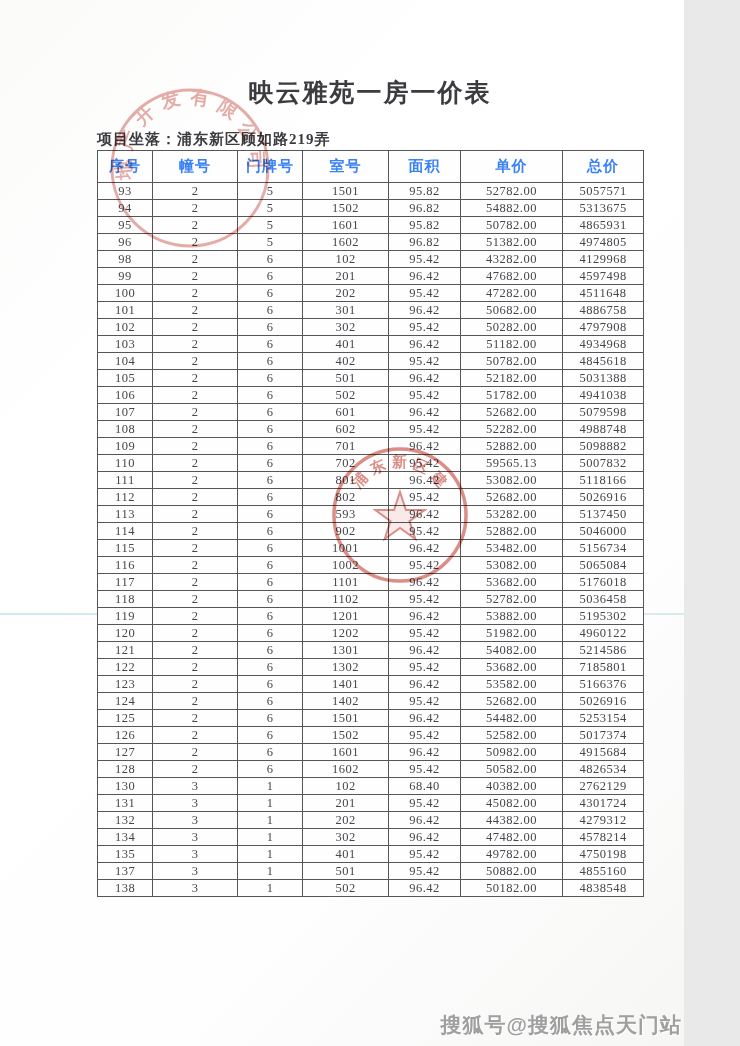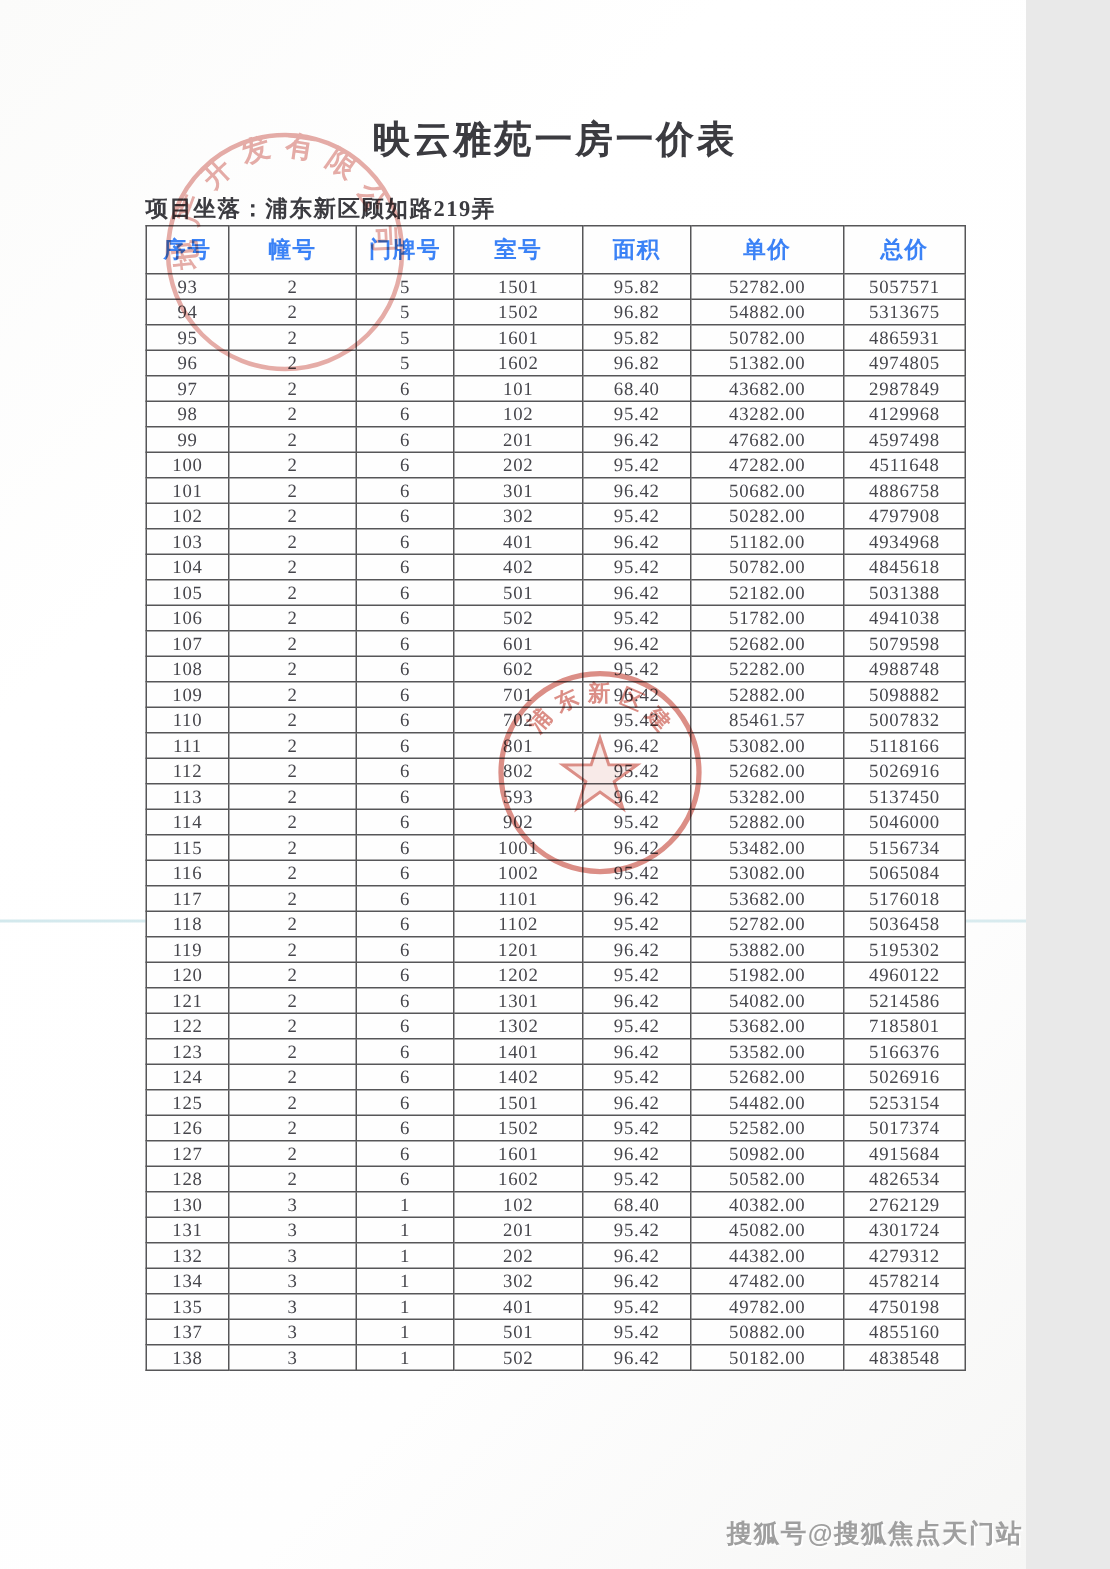--- a/index.html
+++ b/index.html
@@ -39,21 +39,21 @@
   }
   .divider-line{
     position:absolute;left:0;top:613px;width:740px;height:2px;
     z-index:1;
   }
   .stamp{position:absolute;mix-blend-mode:multiply;pointer-events:none;z-index:3;}
   .stamp-developer{left:95px;top:73px;opacity:0.45;}
   .stamp-review{left:325px;top:440px;opacity:0.62;}
   .watermark{
     position:absolute;right:2px;top:1011px;
-    font-size:17px;font-weight:bold;color:#9f9f9f;letter-spacing:1px;
+    font-size:21px;font-weight:bold;color:#9f9f9f;letter-spacing:1px;
     text-shadow:1px 1px 0 rgba(255,255,255,0.95);
     font-family:"Liberation Sans","DejaVu Sans",sans-serif;
     z-index:4;
     text-align:center;
   }
 </style>
 </head>
 <body>
 
 <div class="page">
@@ -116,29 +116,20 @@
         <tr>
           <td>96</td>
           <td>2</td>
           <td>5</td>
           <td>1602</td>
           <td>96.82</td>
           <td>51382.00</td>
           <td>4974805</td>
         </tr>
         <tr>
-          <td>97</td>
-          <td>2</td>
-          <td>6</td>
-          <td>101</td>
-          <td>68.40</td>
-          <td>43682.00</td>
-          <td>2987849</td>
-        </tr>
-        <tr>
           <td>98</td>
           <td>2</td>
           <td>6</td>
           <td>102</td>
           <td>95.42</td>
           <td>43282.00</td>
           <td>4129968</td>
         </tr>
         <tr>
           <td>99</td>
@@ -238,21 +229,21 @@
           <td>96.42</td>
           <td>52882.00</td>
           <td>5098882</td>
         </tr>
         <tr>
           <td>110</td>
           <td>2</td>
           <td>6</td>
           <td>702</td>
           <td>95.42</td>
-          <td>85461.57</td>
+          <td>59565.13</td>
           <td>5007832</td>
         </tr>
         <tr>
           <td>111</td>
           <td>2</td>
           <td>6</td>
           <td>801</td>
           <td>96.42</td>
           <td>53082.00</td>
           <td>5118166</td>

